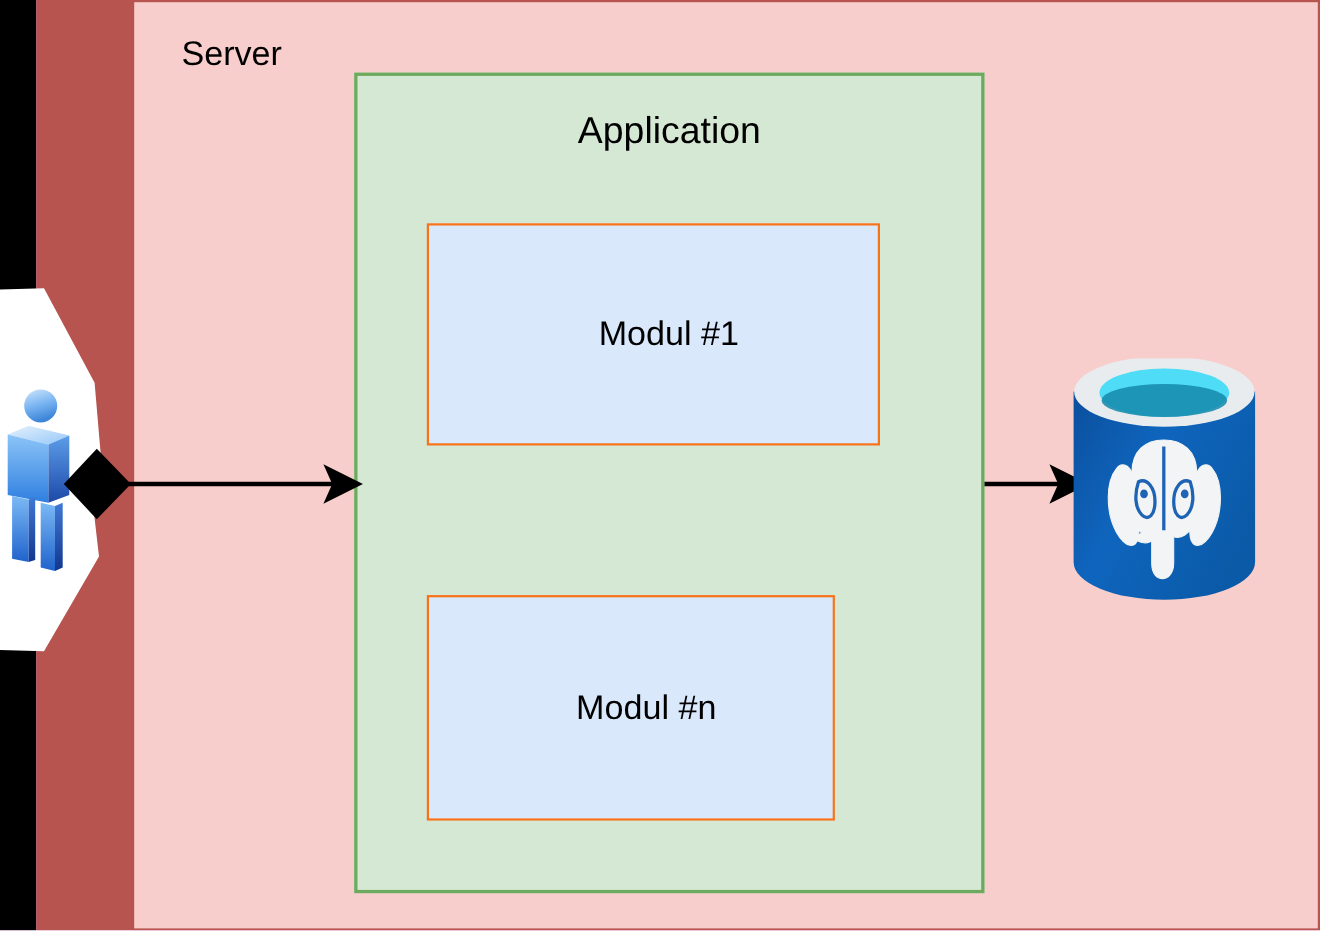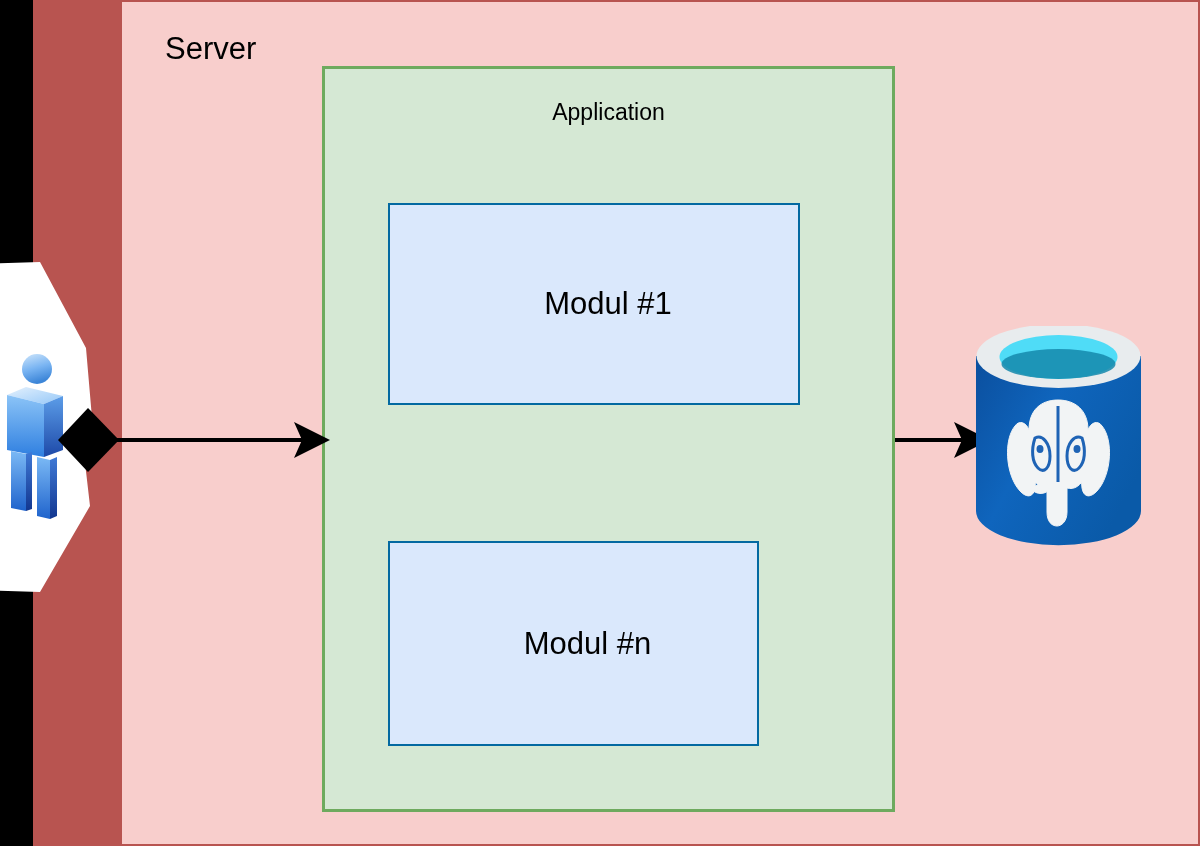--- a/index.html
+++ b/index.html
@@ -70,30 +70,30 @@
     background: #d5e8d4;
     border: 3px solid #6eaa5e;
     box-sizing: border-box;
   }
   .application-label {
     position: absolute;
     left: 322px;
     top: 99px;
     width: 573px;
     text-align: center;
-    font-size: 23px;
+    font-size: 34px;
     color: #000000;
     line-height: 1.2;
   }
 
   
   .module-box {
     position: absolute;
     background: #dae8fc;
-    border: 2px solid #0369a1;
+    border: 2px solid #f97316;
     box-sizing: border-box;
     display: flex;
     align-items: center;
     justify-content: center;
     padding-left: 28px;
   }
   .module-label {
     font-size: 31px;
     color: #000000;
     line-height: 1.2;

